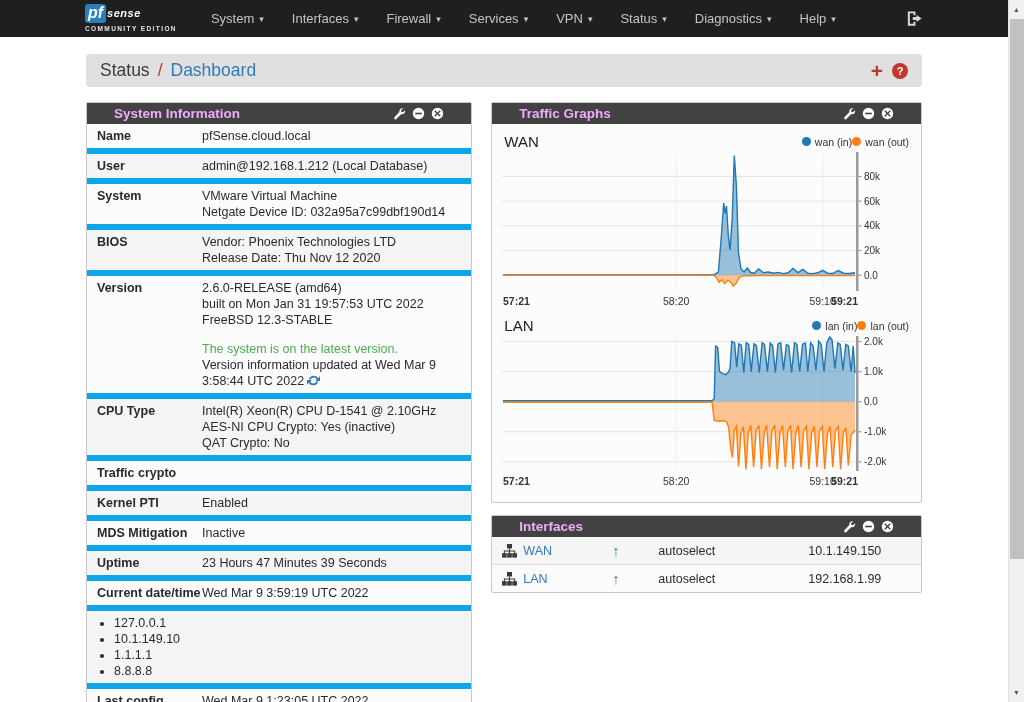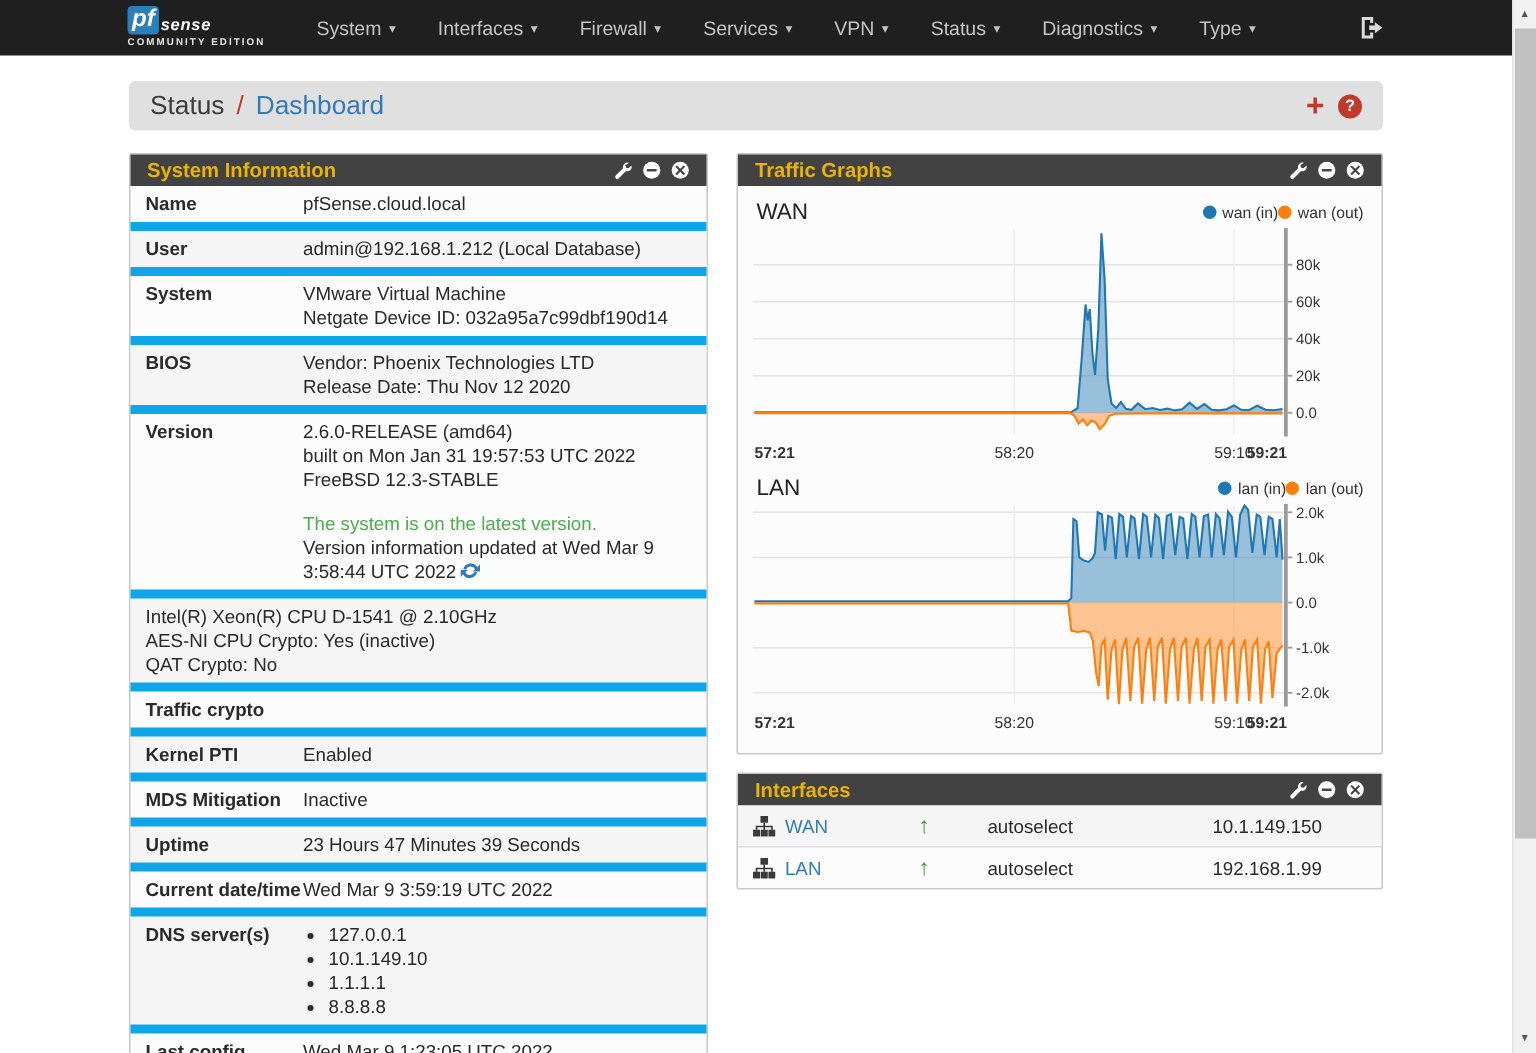--- a/index.html
+++ b/index.html
@@ -3,21 +3,21 @@
 <meta charset="utf-8">
 <style>
   *{box-sizing:border-box;margin:0;padding:0}
   html,body{width:1024px;height:702px;overflow:hidden;background:#fff;
     font-family:"Liberation Sans",sans-serif;color:#2a2a2a}
   .page{position:absolute;left:0;top:0;width:1008px}
 
   
   .navbar{height:37px;background:#1f1f1f;display:flex;align-items:center}
   .brand{margin-left:85px;line-height:1;cursor:pointer}
-  .brand-top{display:flex;align-items:flex-end}
+  .brand-top{display:flex;align-items:center}
   .pf-badge{background:#2980b9;color:#fff;font-weight:bold;font-style:italic;font-size:16px;
     padding:1px 3px 2px;border-radius:3px;margin-right:1px}
   .brand-sense{color:#fff;font-weight:bold;font-style:italic;font-size:11px;letter-spacing:.5px}
   .brand-edition{color:#e6e6e6;font-size:6.5px;letter-spacing:1.4px;font-weight:bold;margin-top:3px}
   .nav-menus{display:flex;margin-left:20px}
   .nav-item{color:#c4c4c4;font-size:13px;padding:0 14px;height:37px;display:flex;align-items:center;gap:5px;cursor:pointer}
   .caret{font-size:9px;line-height:1;position:relative;top:1px}
   .nav-logout{margin-left:auto;margin-right:84px;cursor:pointer;display:flex;align-items:center}
 
   
@@ -29,21 +29,21 @@
   .bc-actions{margin-left:auto;display:flex;align-items:center;gap:9px}
   .plus-icon{color:#c0392b;font-size:21px;font-weight:bold;line-height:1;cursor:pointer}
   .help-badge{width:16px;height:16px;border-radius:50%;background:#c0392b;color:#fff;font-size:11px;
     font-weight:bold;display:flex;align-items:center;justify-content:center;cursor:pointer}
 
   
   .content{width:836px;margin:15px auto 0;display:flex;gap:19px;align-items:flex-start}
   .col-left{width:409px}
   .col-right{width:456px}
   .panel{border:1px solid #c8c8c8;background:#fcfcfc;border-radius:2px;margin-bottom:12px}
-  .panel-hdr{background:#424242;color:#eab308;padding:3px 11px;display:flex;align-items:center}
+  .panel-hdr{background:#424242;color:#f0abfc;padding:3px 27px;display:flex;align-items:center}
   .panel-title{font-size:13.5px;font-weight:bold}
   .hdr-icons{margin-left:auto;display:flex;gap:6px;align-items:center}
   .hdr-icons span{display:flex;cursor:pointer}
 
   
   .si-row{display:flex;padding:4px 10px;border-top:6px solid #0ea5e9;font-size:12.5px;line-height:16px}
   .si-row:first-child{border-top:none}
   .si-row:nth-child(even){background:#f5f5f5}
   .si-label{width:105px;min-width:105px;font-weight:bold}
   .si-value{flex:1}
@@ -122,21 +122,21 @@
         </div>
         <div class="nav-item">
           <span>Status</span>
           <span class="caret">▾</span>
         </div>
         <div class="nav-item">
           <span>Diagnostics</span>
           <span class="caret">▾</span>
         </div>
         <div class="nav-item">
-          <span>Type</span>
+          <span>Help</span>
           <span class="caret">▾</span>
         </div>
       </div>
     <div class="nav-logout">
       <span>
         <svg width="19" height="19" viewBox="0 0 20 20">
             <path fill="#d9d9d9" d="M3 2.5h8v4.2H8.9V4.6H5.1v10.8h3.8v-2.1H11v4.2H3z"></path>
             <path fill="#d9d9d9" d="M12.2 6.2l5.3 3.8-5.3 3.8v-2.3H8.2V8.5h4z"></path>
           </svg>
       </span>
@@ -216,20 +216,21 @@
                 <div class="si-line"><span class="green">The system is on the latest version.</span></div>
                 <div class="si-line"><span>Version information updated at Wed Mar 9 3:58:44 UTC 2022</span><span class="refresh">
                     <svg width="13" height="13" viewBox="0 0 16 16">
                       <path fill="#337ab7" d="M13.9 5.2A6.3 6.3 0 0 0 2.3 6.9h2.2A4.2 4.2 0 0 1 12 6.6l-2 2h6V2.6z"></path>
                       <path fill="#337ab7" d="M2.1 10.8a6.3 6.3 0 0 0 11.6-1.7h-2.2A4.2 4.2 0 0 1 4 9.4l2-2H0v6z"></path>
                     </svg>
                   </span></div>
               </div>
             </div>
             <div class="si-row">
+              <div class="si-label">CPU Type</div>
               <div class="si-value">
                 <div class="si-line"><span>Intel(R) Xeon(R) CPU D-1541 @ 2.10GHz</span></div>
                 <div class="si-line"><span>AES-NI CPU Crypto: Yes (inactive)</span></div>
                 <div class="si-line"><span>QAT Crypto: No</span></div>
               </div>
             </div>
             <div class="si-row">
               <div class="si-label">Traffic crypto</div>
               <div class="si-value"></div>
             </div>
@@ -251,21 +252,20 @@
                 <div class="si-line"><span>23 Hours 47 Minutes 39 Seconds</span></div>
               </div>
             </div>
             <div class="si-row">
               <div class="si-label">Current date/time</div>
               <div class="si-value">
                 <div class="si-line"><span>Wed Mar 9 3:59:19 UTC 2022</span></div>
               </div>
             </div>
             <div class="si-row">
-              <div class="si-label">DNS server(s)</div>
               <div class="si-value">
                 <ul class="si-bullets">
                   <li>127.0.0.1</li>
                   <li>10.1.149.10</li>
                   <li>1.1.1.1</li>
                   <li>8.8.8.8</li>
                 </ul>
               </div>
             </div>
             <div class="si-row">

